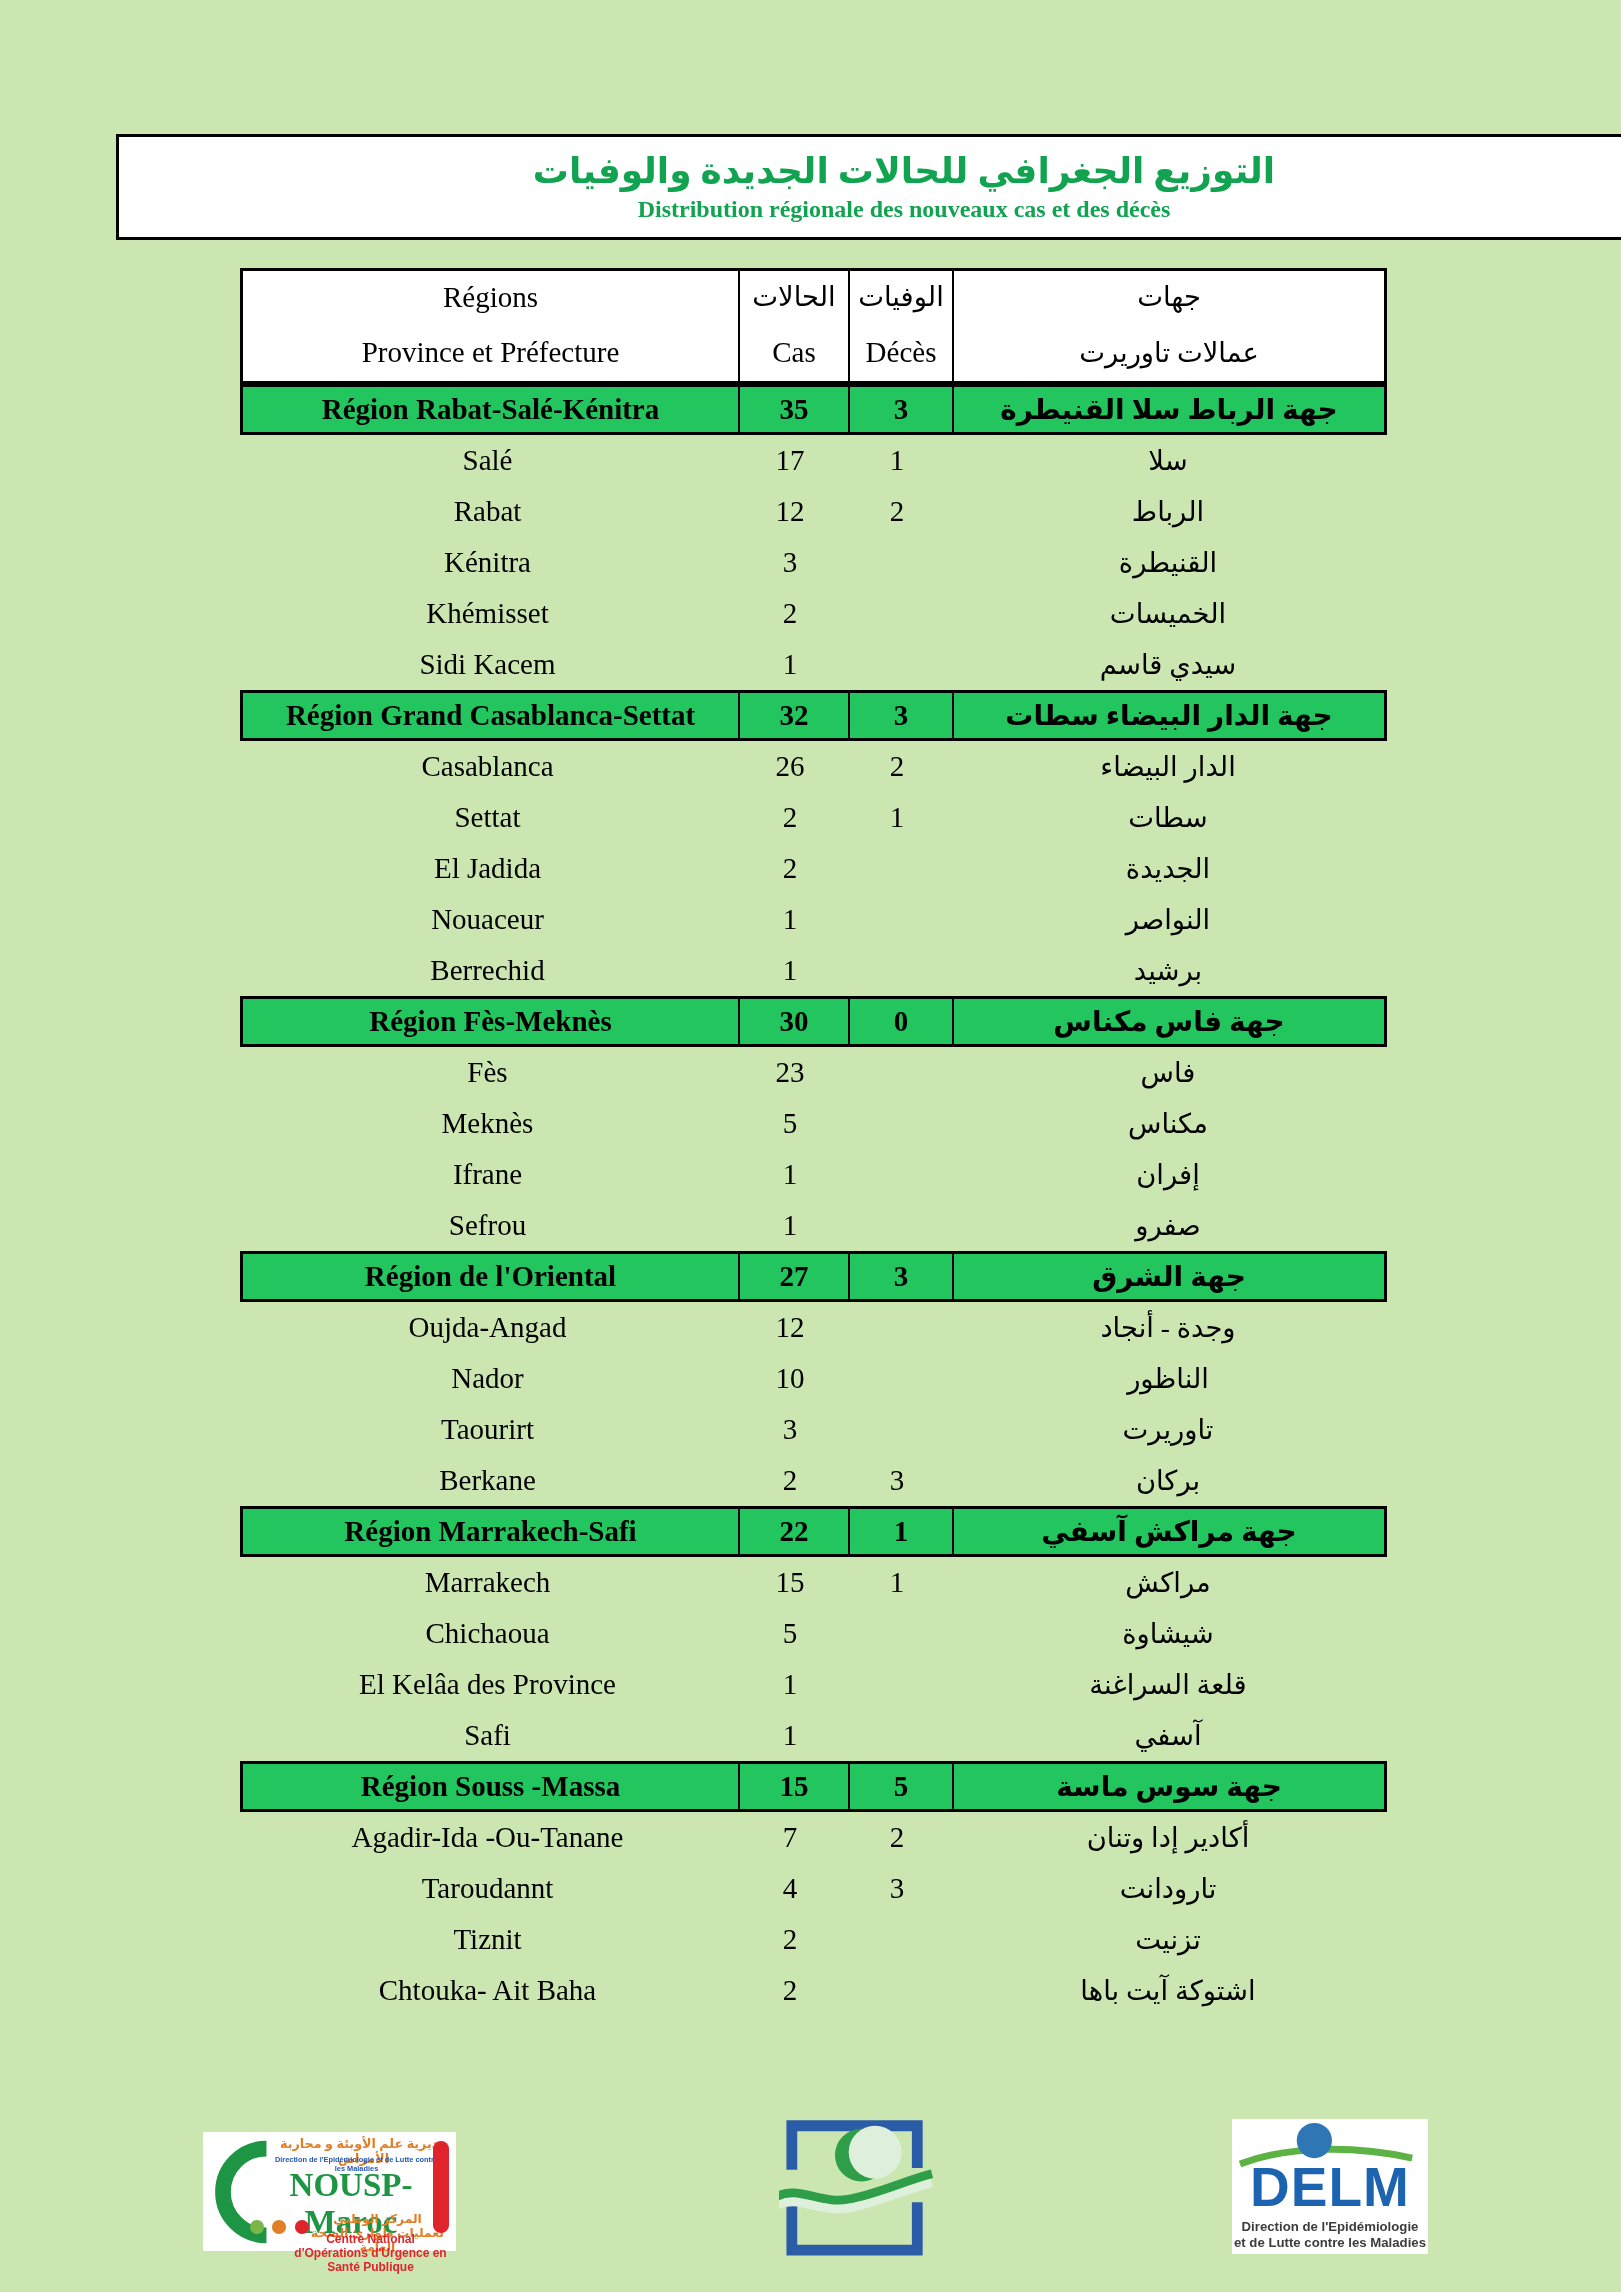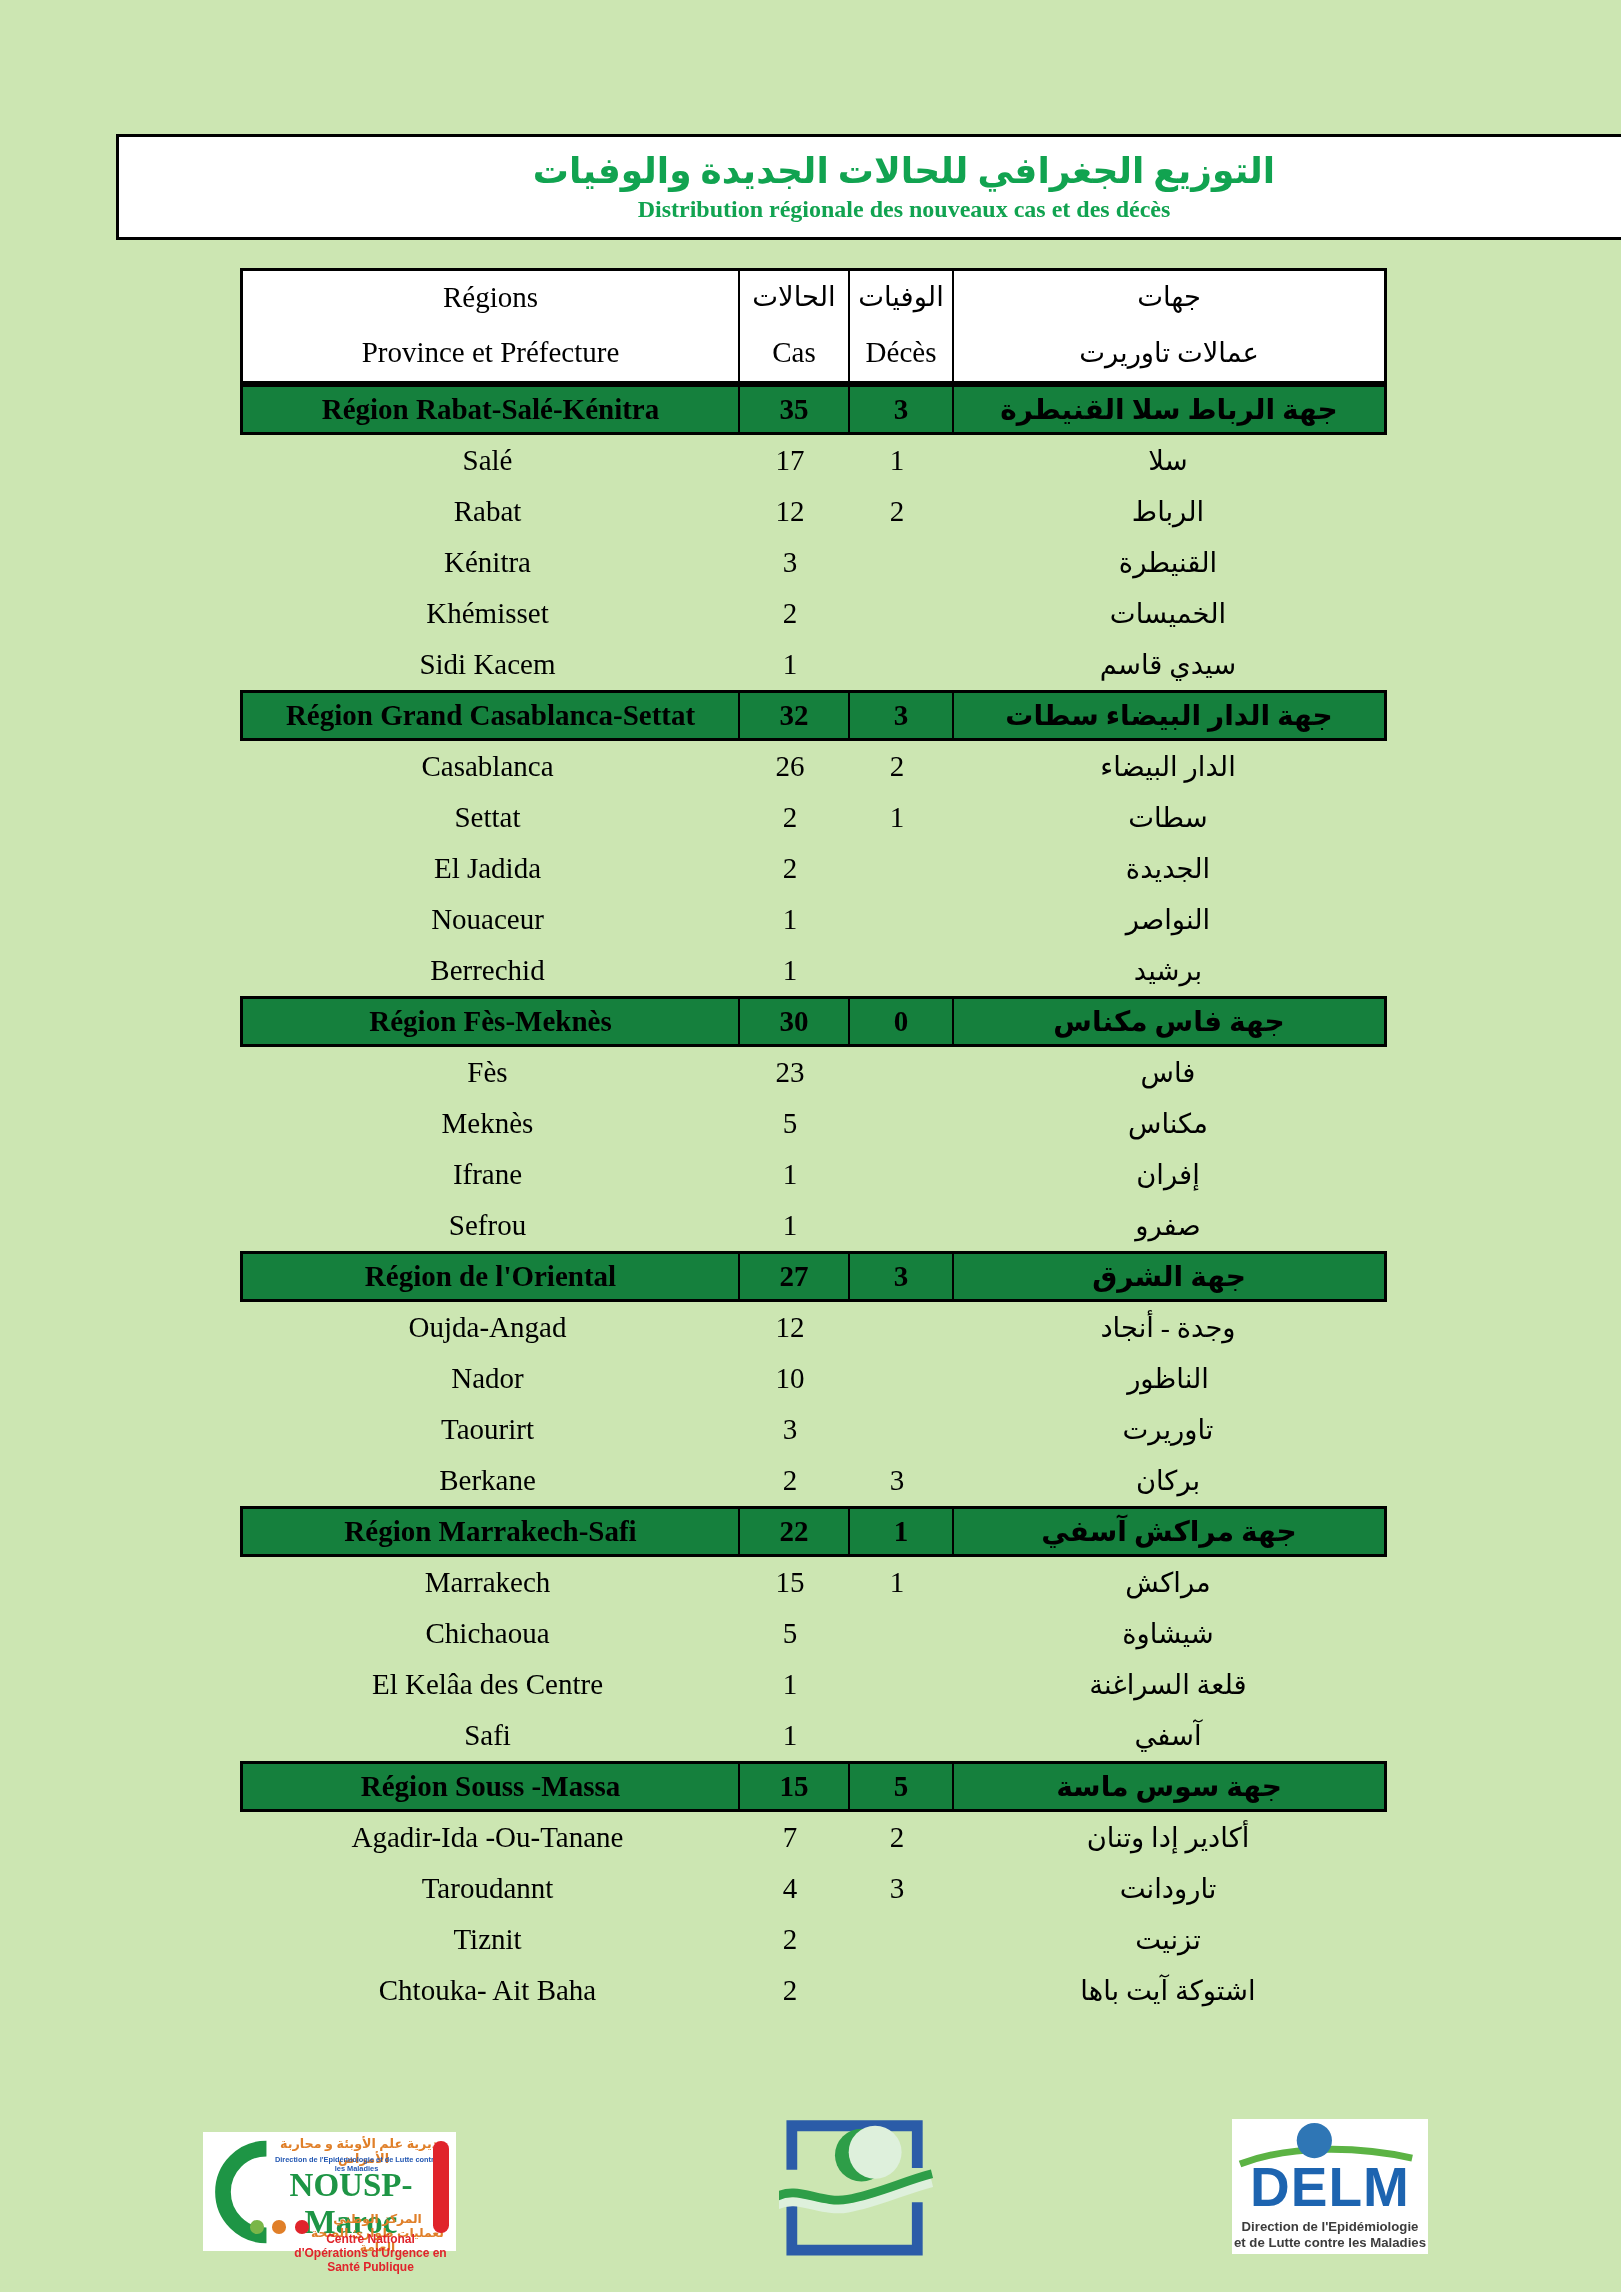--- a/index.html
+++ b/index.html
@@ -27,21 +27,21 @@
     display:flex; flex-direction:column; justify-content:center; align-items:center;
     text-align:center; overflow:hidden;
   }
   .thead {
     background:#ffffff; border:3.9px solid #000; height:116px;
   }
   .thead .cell { justify-content:space-between; padding:9.8px 0 11.8px 0; font-size:29px; }
   .thead .cell + .cell { border-left:2.9px solid #000; }
   .thead .ar { font-size:27.4px; direction:rtl; }
   .region-row {
-    background:#15803d; border:3.9px solid #000; height:51px;
+    background:#22c55e; border:3.9px solid #000; height:51px;
     font-weight:bold; font-size:29px;
   }
   .region-row .cell + .cell { border-left:2.9px solid #000; }
   .region-row .ar { font-size:28px; direction:rtl; }
   .detail-row { height:51px; font-size:29px; }
   .detail-row .ar { font-size:27.4px; direction:rtl; }
 
   
   .nousp {
     position:absolute; left:203px; top:2132px; width:253px; height:119px;
@@ -241,21 +241,21 @@
         <div class="cell">1</div>
         <div class="cell ar">مراكش</div>
       </div>
       <div class="grid-row detail-row">
         <div class="cell">Chichaoua</div>
         <div class="cell">5</div>
         <div class="cell"></div>
         <div class="cell ar">شيشاوة</div>
       </div>
       <div class="grid-row detail-row">
-        <div class="cell">El Kelâa des Centre</div>
+        <div class="cell">El Kelâa des Province</div>
         <div class="cell">1</div>
         <div class="cell"></div>
         <div class="cell ar">قلعة السراغنة</div>
       </div>
       <div class="grid-row detail-row">
         <div class="cell">Safi</div>
         <div class="cell">1</div>
         <div class="cell"></div>
         <div class="cell ar">آسفي</div>
       </div>

